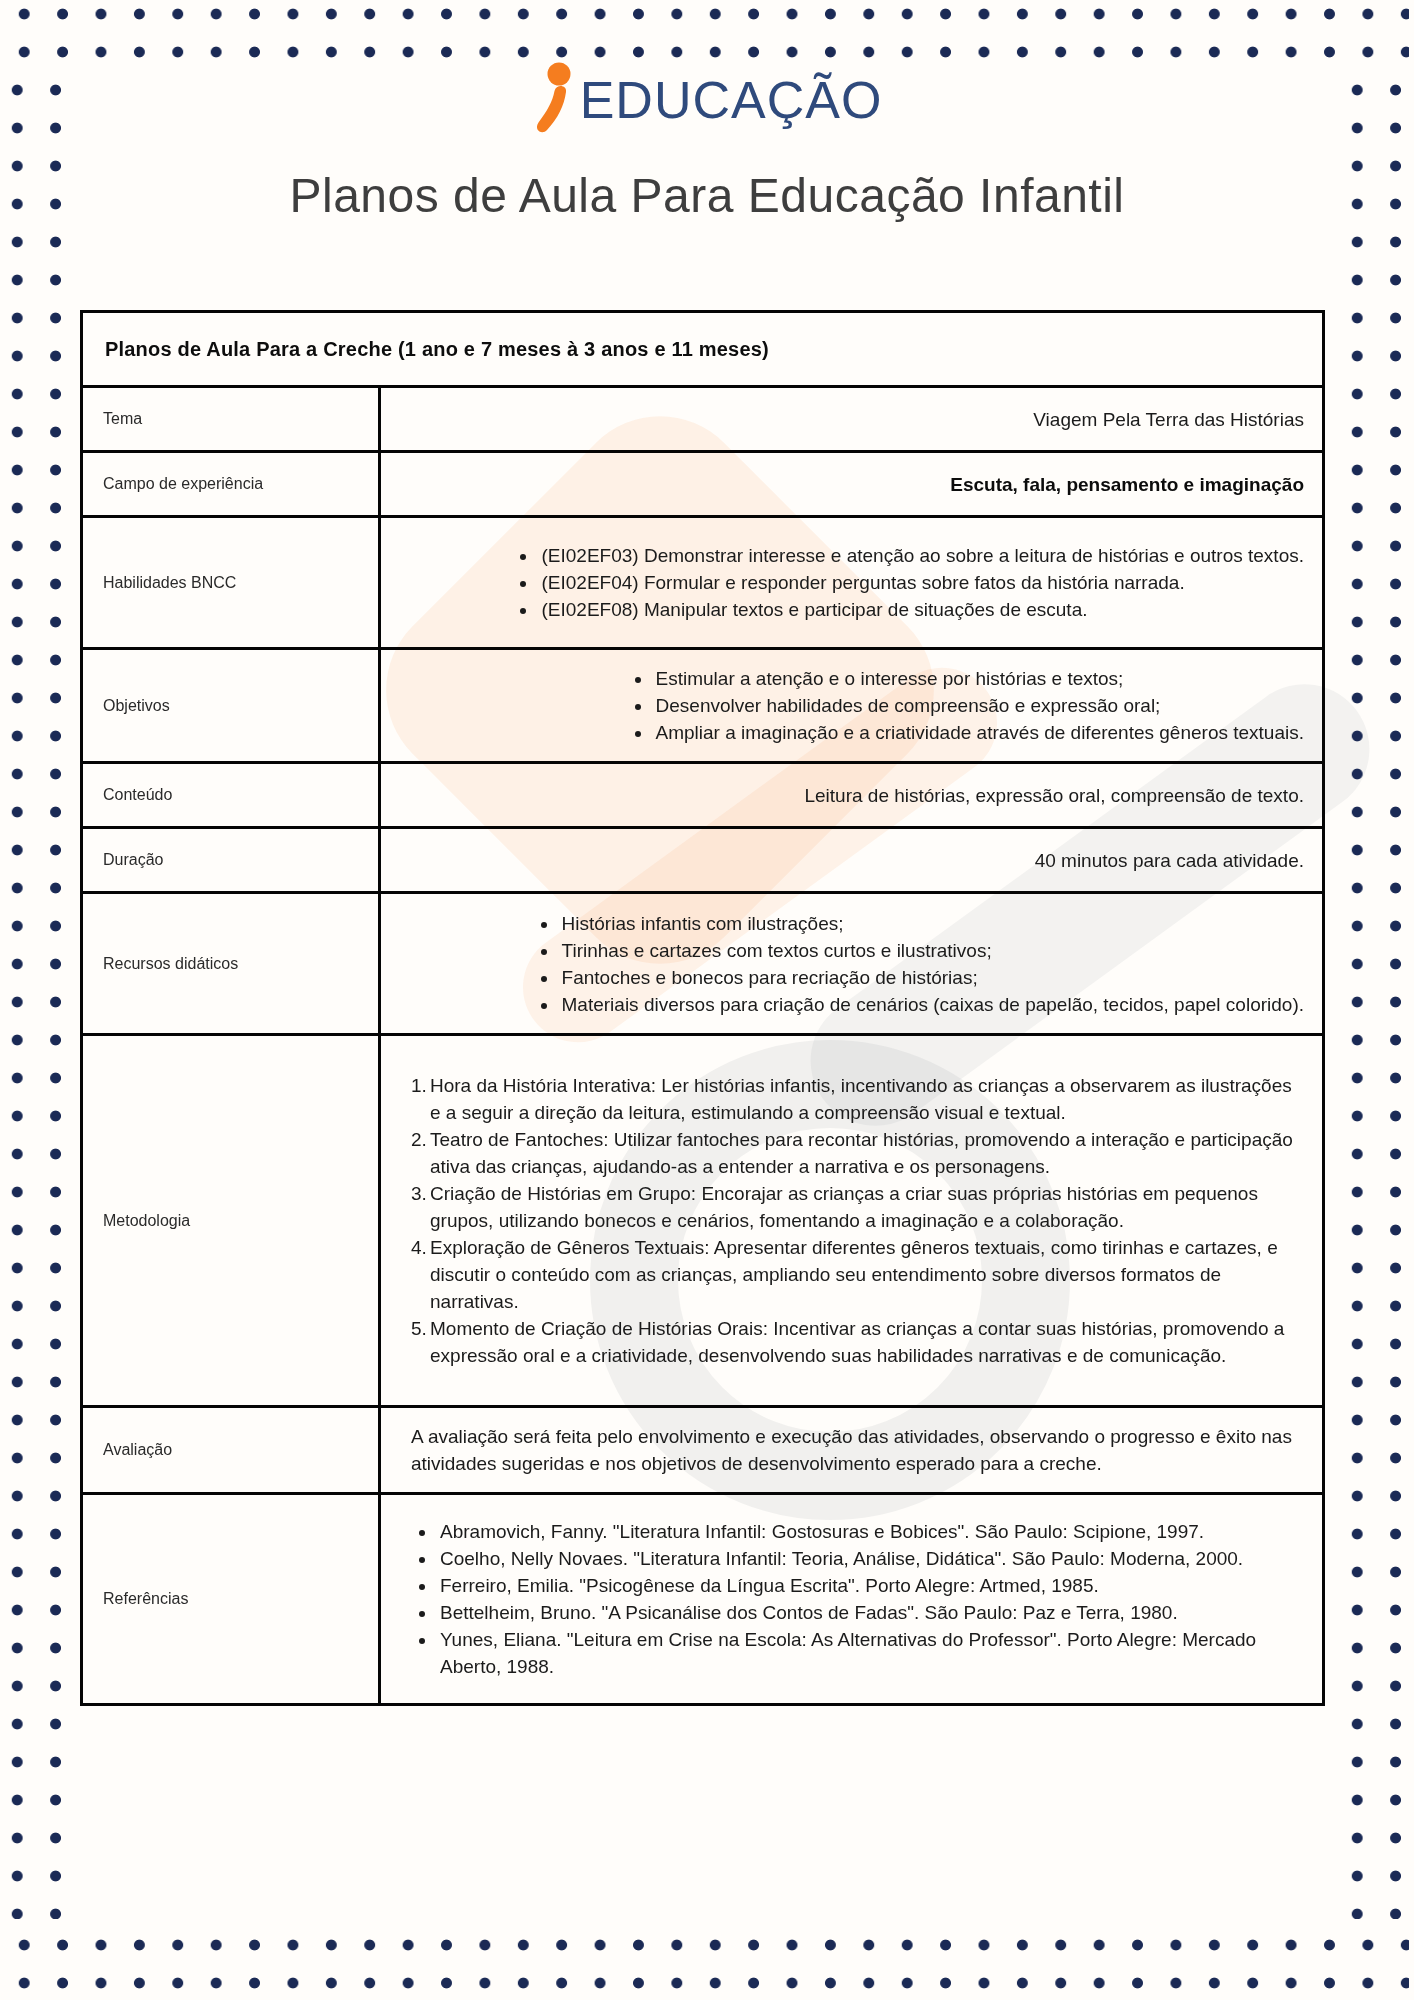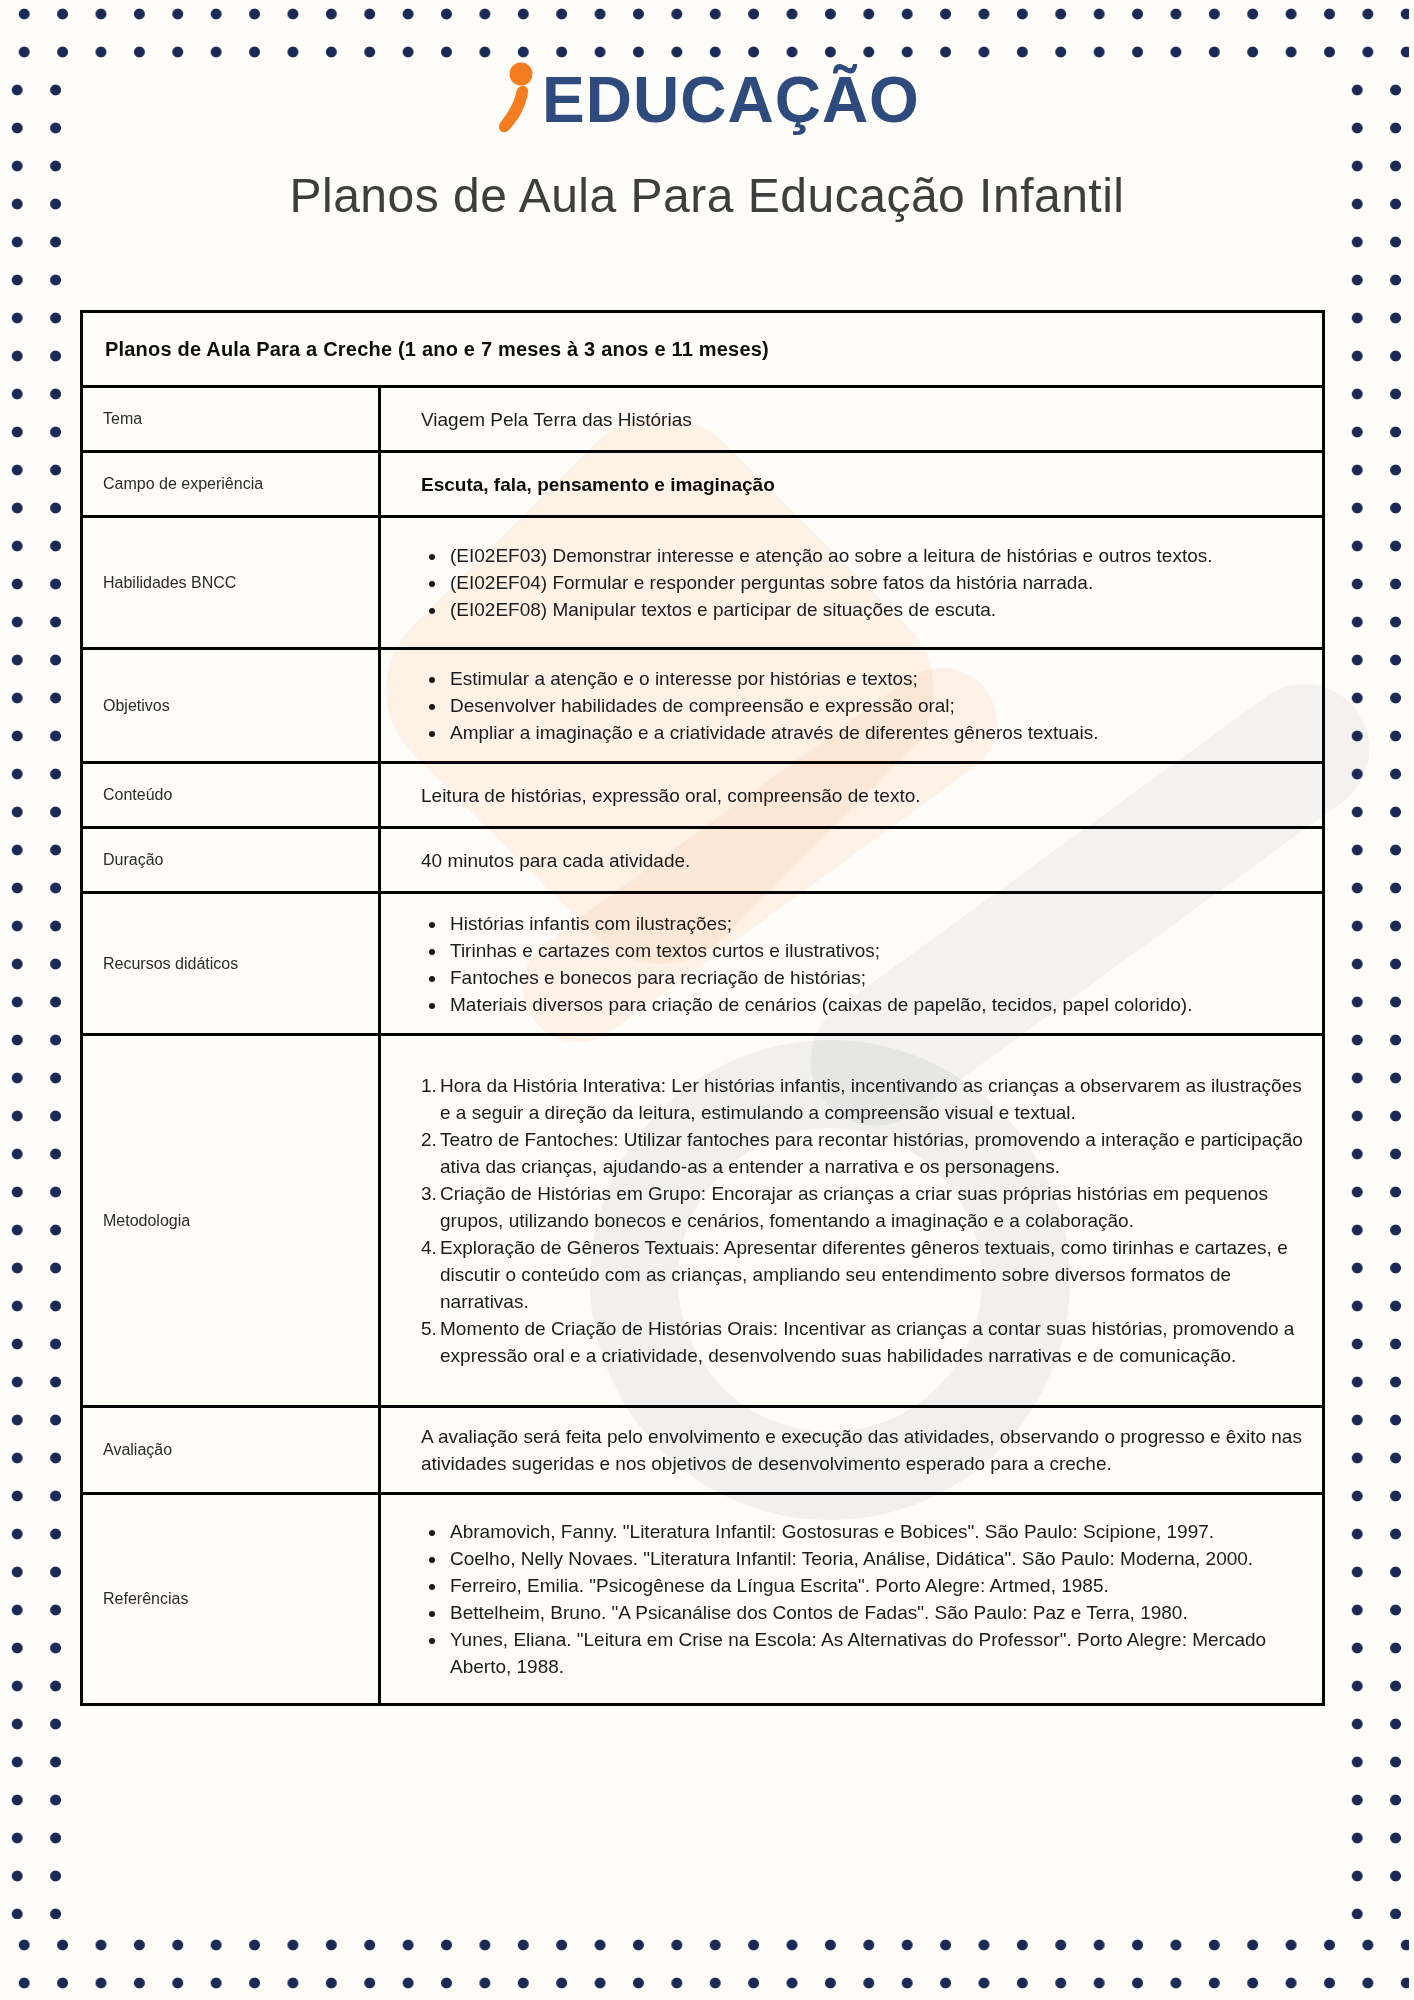--- a/index.html
+++ b/index.html
@@ -28,21 +28,21 @@
              background:rgba(245,135,55,0.09); border-radius:60px; transform:rotate(-36deg); }
   .wm-stripe-b { left:760px; top:840px; width:660px; height:130px;
              background:rgba(140,146,160,0.10); border-radius:70px; transform:rotate(-36deg); }
   .wm-ring { left:590px; top:1040px; width:480px; height:480px; border-radius:50%;
              border:88px solid rgba(140,146,160,0.12); box-sizing:border-box; }
 
   
   .masthead { position:absolute; top:60px; left:0; right:0; text-align:center; z-index:2; }
   .logo { display:flex; align-items:flex-start; justify-content:center; gap:4px; height:86px; }
   .logo-i-svg { width:44px; height:80px; margin-top:2px; }
-  .logo-text { font-size:64px; font-weight:700; letter-spacing:1px; line-height:80px; }
+  .logo-text { font-size:52px; font-weight:400; letter-spacing:1px; line-height:80px; }
   .doc-title { margin:22px 0 0; font-size:48px; font-weight:400; letter-spacing:0.5px;
                color:#3e3e3e; }
 
   
   .plan-table { position:absolute; left:80px; top:310px; width:1245px; z-index:2;
                 border:3px solid #050505; box-sizing:border-box; background:transparent; }
   .table-header { border-bottom:3px solid #050505; min-height:75px; box-sizing:border-box;
                   display:flex; align-items:center; padding:0 22px;
                   font-size:20px; font-weight:700; color:#0d0d0d; letter-spacing:0.2px; }
   .trow { display:grid; grid-template-columns:298px 1fr; border-bottom:3px solid #050505;
@@ -56,21 +56,21 @@
   #table-rows .trow:nth-child(6)  { min-height:65px; }
   #table-rows .trow:nth-child(7)  { min-height:142px; }
   #table-rows .trow:nth-child(8)  { min-height:372px; }
   #table-rows .trow:nth-child(9)  { min-height:83px; }
   #table-rows .trow:nth-child(10) { min-height:208px; }
 
   .cell { box-sizing:border-box; }
   .cell.label { border-right:3px solid #050505; display:flex; align-items:center;
                 padding:16px 14px 16px 20px; font-size:16px; color:#2a2a2a; }
   .cell.content { display:flex; align-items:center;
-                  padding:15px 18px 15px 40px; font-size:19px; line-height:27px; color:#1b1b1b; }
+                  padding:15px 18px 15px 30px; font-size:19px; line-height:27px; color:#1b1b1b;justify-content:flex-end; }
   .cell.content p { margin:0; }
   .cell.content p.bold { font-weight:700; color:#0c0c0c; }
 
   .cell.content ul { margin:0; padding-left:26px; }
   .cell.content ul li { padding-left:3px; }
   .cell.content ol { margin:0; padding-left:0; list-style:none; counter-reset:metitem; }
   .cell.content ol li { counter-increment:metitem; position:relative; padding-left:19px; }
   .cell.content ol li::before { content:counter(metitem) "."; position:absolute; left:0; }
 </style>
 </head>

